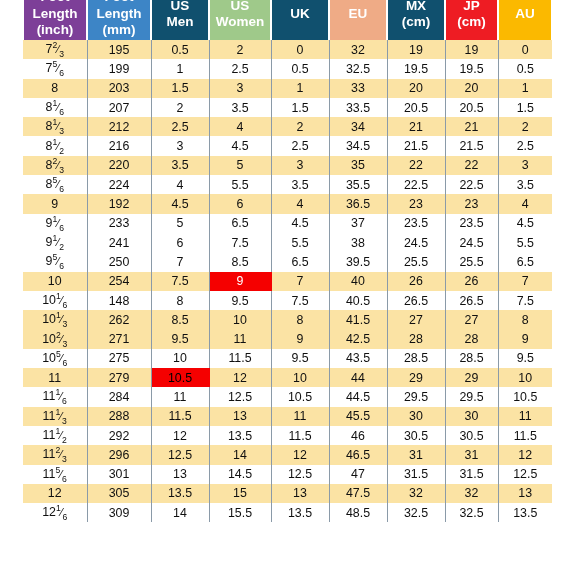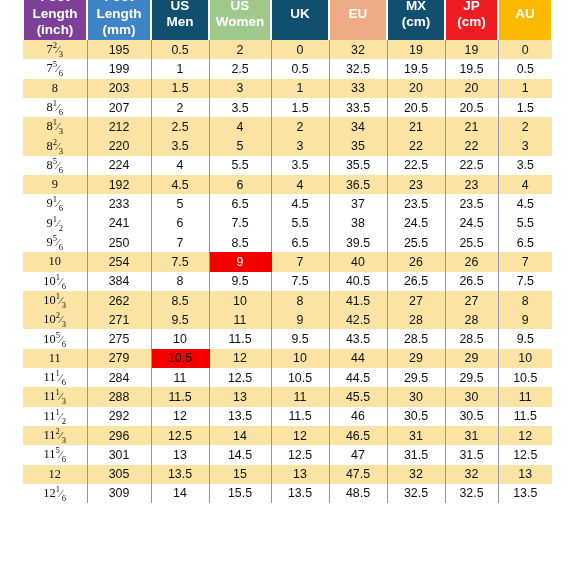--- a/index.html
+++ b/index.html
@@ -61,21 +61,21 @@
     text-align: center;
     vertical-align: middle;
     font-size: 12.4px;
     color: #101010;
     padding: 0;
     border-left: 1px solid #8a9aa8;
     border-right: 1px solid #8a9aa8;
     box-sizing: border-box;
     white-space: nowrap;
   }
-  tbody td:first-child { border-left: none; font-family: Liberation Serif, serif; }
+  tbody td:first-child { border-left: none; }
   tbody td:last-child { border-right: none; }
 
   tbody tr.odd td { background: #fbe3a4; }
   tbody tr.even td { background: #ffffff; }
 
   tbody td.hi-red {
     background: #f50000 !important;
     border-left: 1px solid #f50000;
     border-right: 1px solid #f50000;
   }
@@ -207,20 +207,31 @@
             <td><span class="frac">8<span class="num">1</span><span class="sl">⁄</span><span class="den">3</span></span></td>
             <td>212</td>
             <td>2.5</td>
             <td>4</td>
             <td>2</td>
             <td>34</td>
             <td>21</td>
             <td>21</td>
             <td>2</td>
           </tr>
+          <tr class="even">
+            <td><span class="frac">8<span class="num">1</span><span class="sl">⁄</span><span class="den">2</span></span></td>
+            <td>216</td>
+            <td>3</td>
+            <td>4.5</td>
+            <td>2.5</td>
+            <td>34.5</td>
+            <td>21.5</td>
+            <td>21.5</td>
+            <td>2.5</td>
+          </tr>
           <tr class="odd">
             <td><span class="frac">8<span class="num">2</span><span class="sl">⁄</span><span class="den">3</span></span></td>
             <td>220</td>
             <td>3.5</td>
             <td>5</td>
             <td>3</td>
             <td>35</td>
             <td>22</td>
             <td>22</td>
             <td>3</td>
@@ -286,21 +297,21 @@
             <td>7.5</td>
             <td class="hi-red text-white">9</td>
             <td>7</td>
             <td>40</td>
             <td>26</td>
             <td>26</td>
             <td>7</td>
           </tr>
           <tr class="even">
             <td><span class="frac">10<span class="num">1</span><span class="sl">⁄</span><span class="den">6</span></span></td>
-            <td>384</td>
+            <td>148</td>
             <td>8</td>
             <td>9.5</td>
             <td>7.5</td>
             <td>40.5</td>
             <td>26.5</td>
             <td>26.5</td>
             <td>7.5</td>
           </tr>
           <tr class="odd">
             <td><span class="frac">10<span class="num">1</span><span class="sl">⁄</span><span class="den">3</span></span></td>

